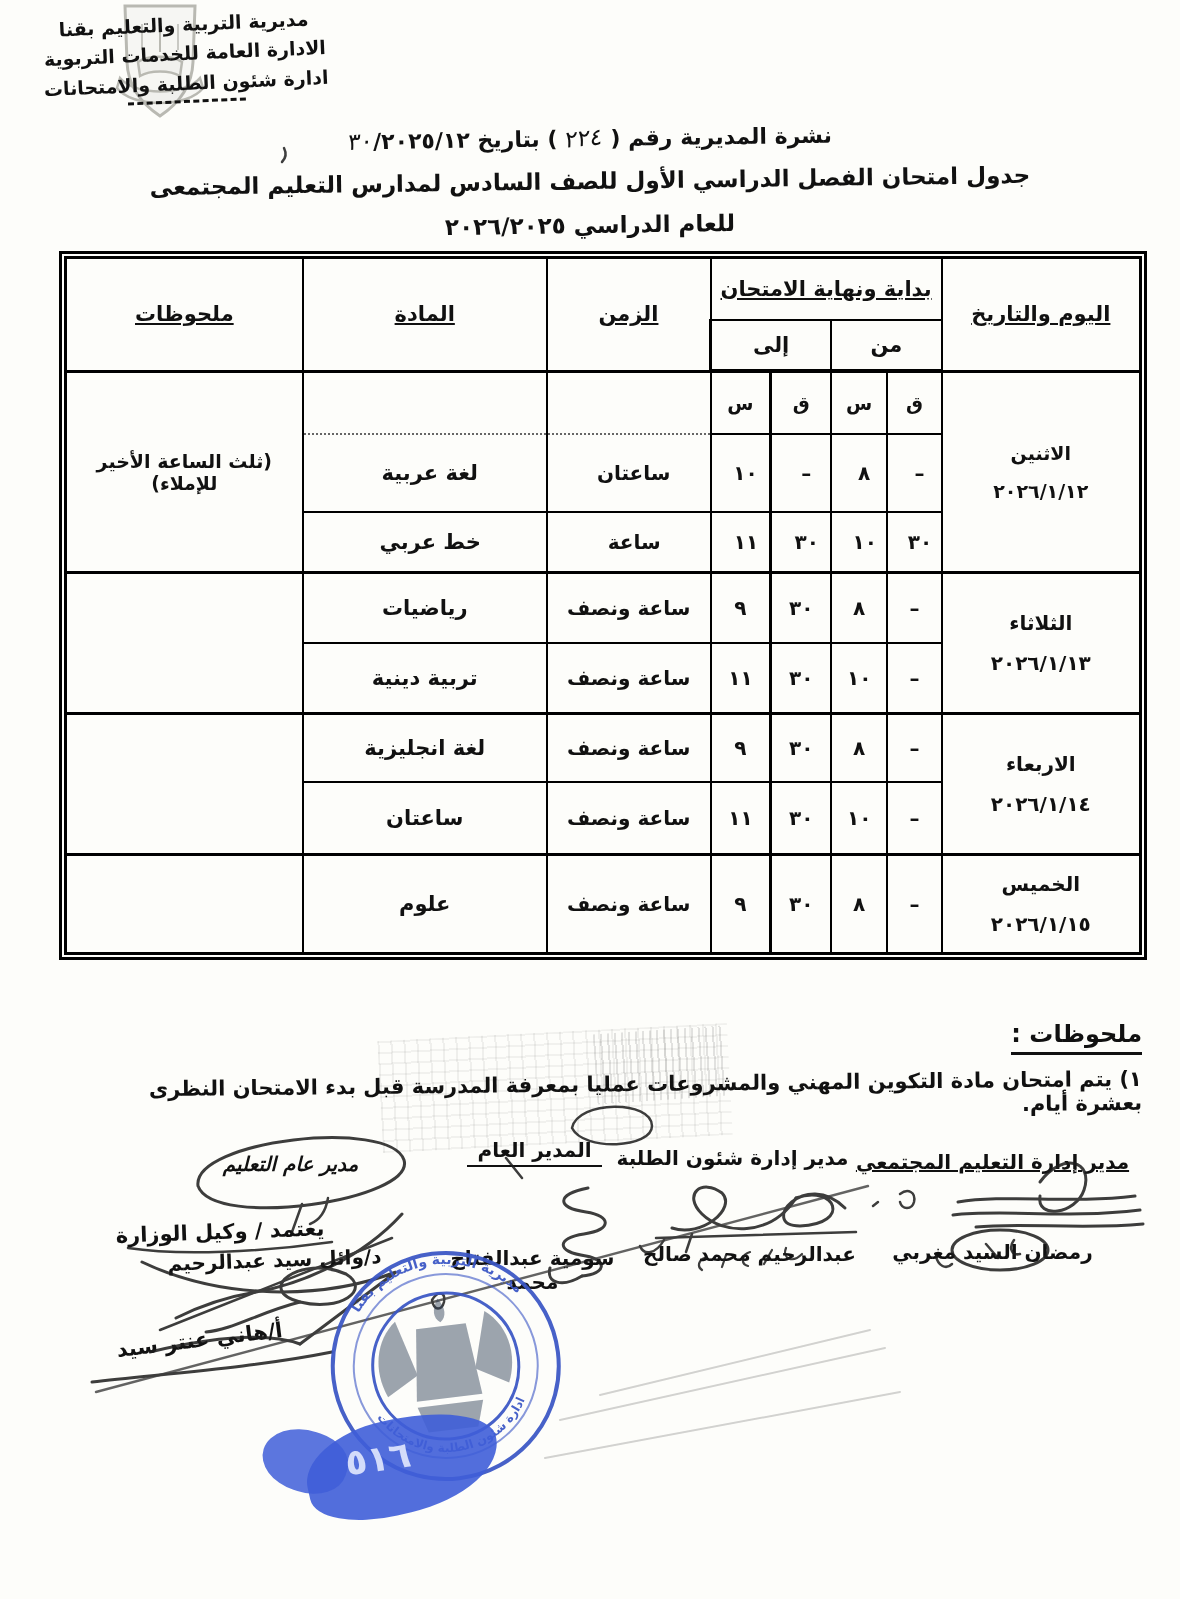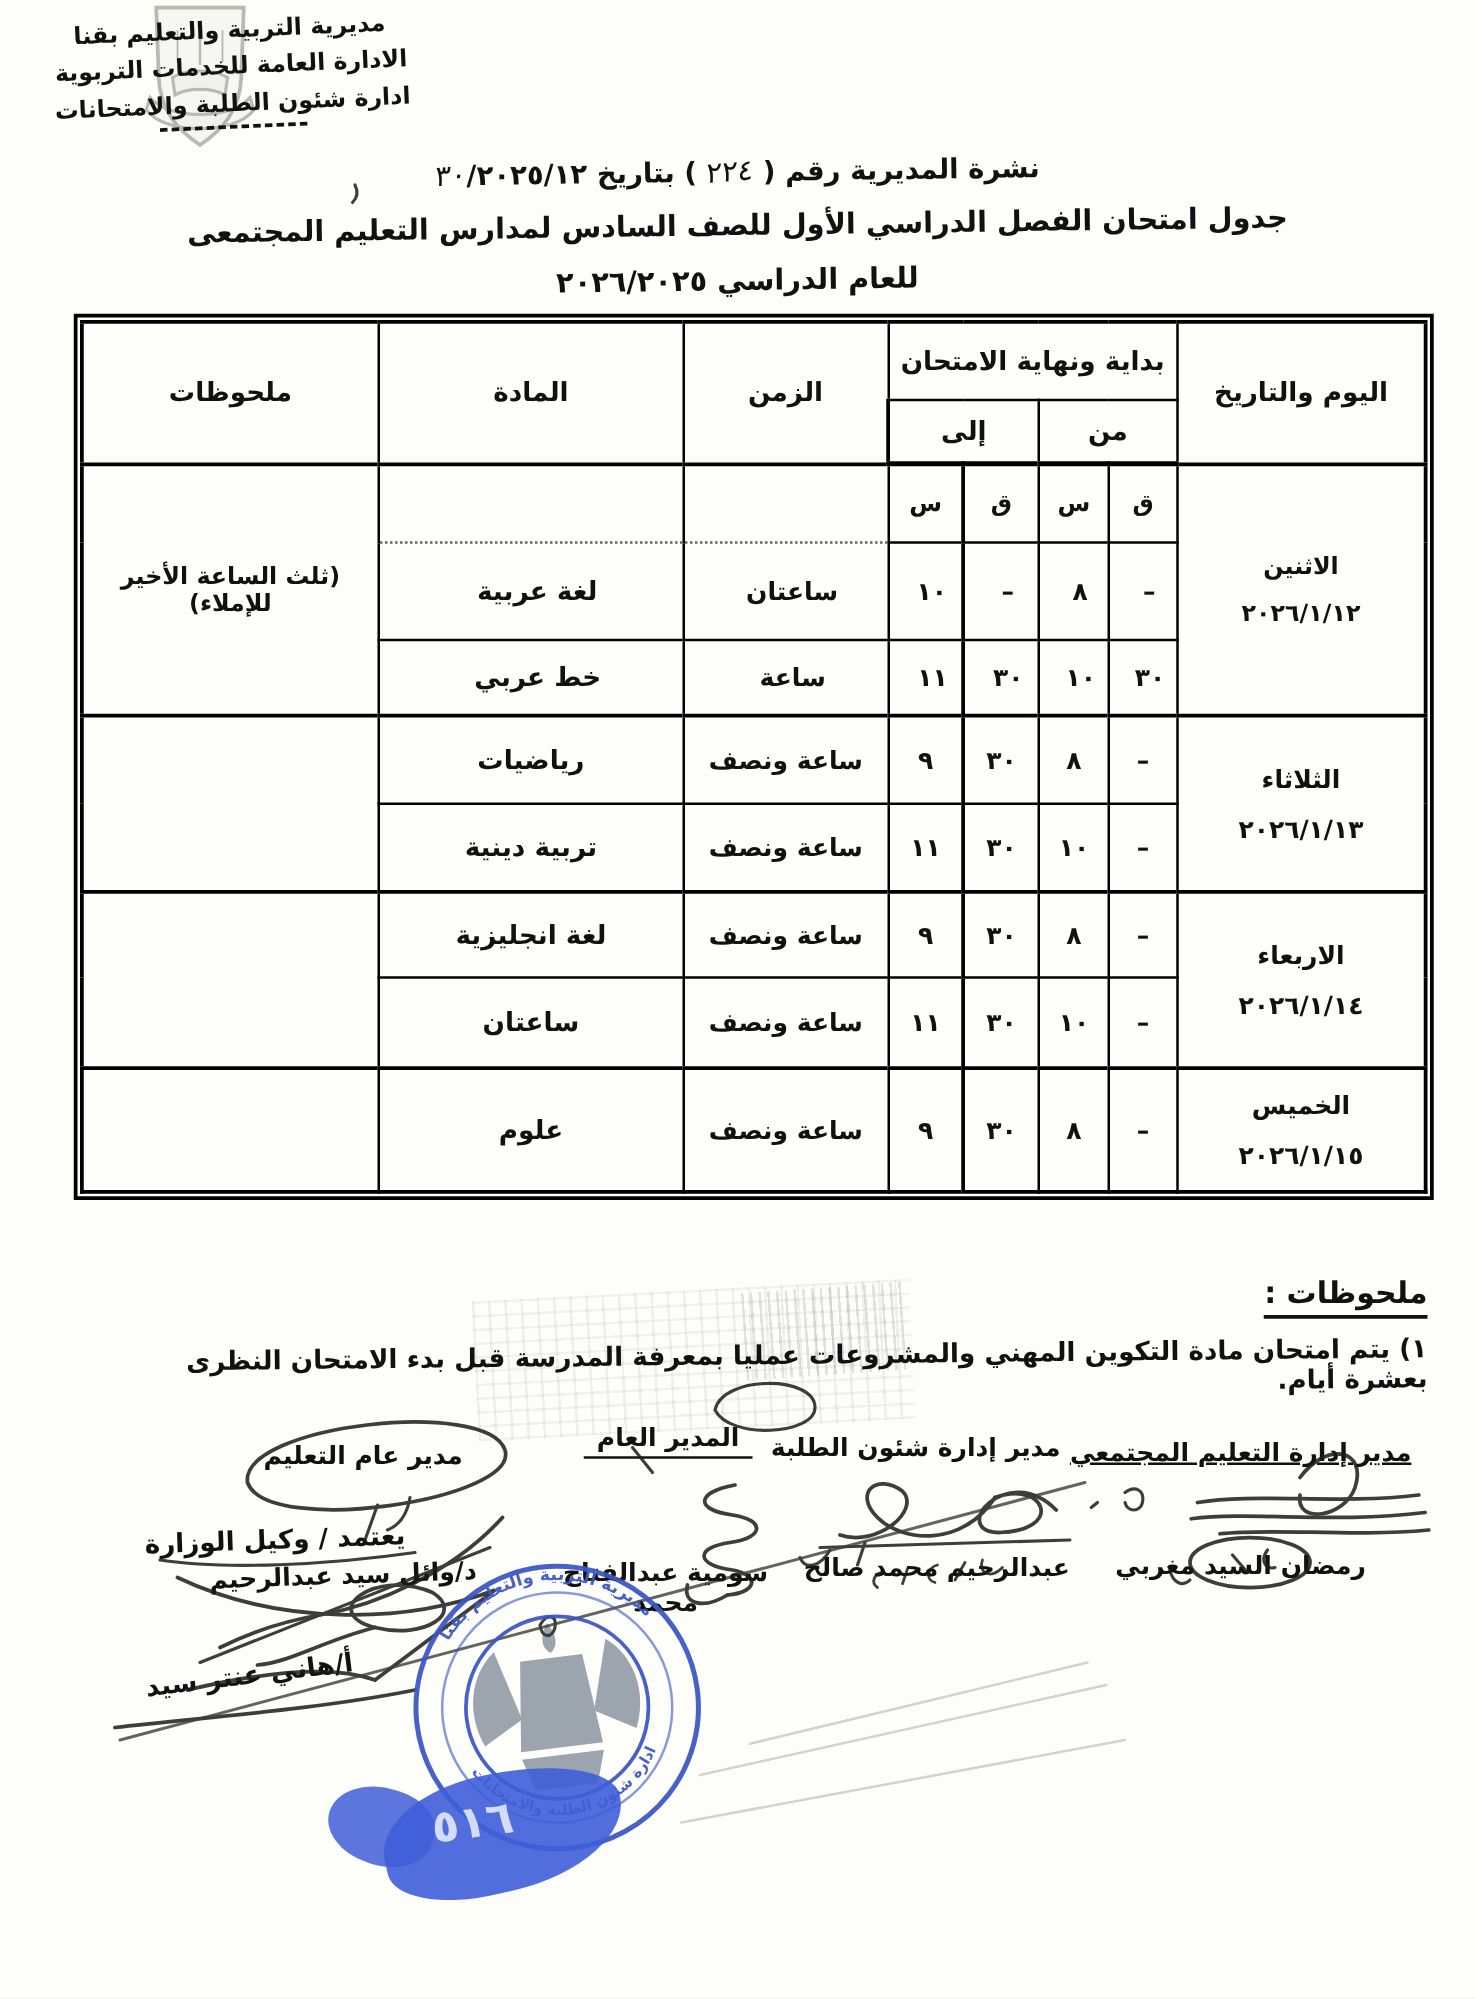--- a/index.html
+++ b/index.html
@@ -36,21 +36,21 @@
   }
   table.exam th{font-size:21px;}
   td.num{font-size:20px;}
   td.subj{font-size:21px;}
   td.dur{font-size:20px;}
   td.daycell{font-size:20px; border-left-width:3px;}
   td.daycell .d-date{margin-top:16px;}
   td.remark{font-size:16px;}
   tr.hdr1 th{height:56px;}
   tr.hdr2 th{height:44px; border-bottom:4px solid #000;}
-  tr.hdr1 th.rspan, tr.hdr1 th{border-top:3px solid #000;}
+  tr.hdr1 th.rspan, tr.hdr1 th{border-top:3px solid #000;text-decoration:underline;}
   tr.mini td{height:56px; font-size:19px;}
   tr.block-start td{border-top:3px solid #000;}
   .gb{border-left-width:3px !important;}
   .dot-bottom{border-bottom:2px dotted #666 !important;}
   .no-bottom{border-bottom:0 !important;}
   tr.r-mon1 td{height:72px;padding-left:12px;} tr.r-mon2 td{height:54px;padding-left:13px;}
   tr.r-tue1 td{height:64px;} tr.r-tue2 td{height:64px;}
   tr.r-wed1 td{height:62px;} tr.r-wed2 td{height:66px;}
   tr.r-thu td{height:92px;}
   
@@ -64,21 +64,21 @@
   }
   
   .sig-title{position:absolute; font-size:20px; font-weight:bold; text-align:center;}
   .sig-name{position:absolute; font-size:20px; font-weight:bold; text-align:center;}
   .st1{top:1150px; right:45px; width:285px;text-decoration:underline;}
   .sn1{top:1240px; right:75px; width:225px;}
   .st2{top:1146px; right:330px; width:235px;}
   .sn2{top:1242px; right:318px; width:225px;}
   .st3{top:1138px; right:578px; width:135px; border-bottom:2.5px solid #111; padding-bottom:3px;}
   .sn3{top:1246px; right:540px; width:215px;}
-  .st4{top:1152px; right:792px; width:195px;}
+  .st4{top:1152px; right:792px; width:195px;font-style:italic;}
   .sn4{top:1248px; right:788px; width:235px; transform:rotate(-2deg);}
   .approval-title{position:absolute; top:1220px; right:850px; width:220px; font-size:21px; font-weight:bold; text-align:center; transform:rotate(-2deg);}
   .approval-name{position:absolute; top:1328px; right:868px; width:225px; font-size:21px; font-weight:bold; text-align:center; transform:rotate(-7deg);}
   
   .crosshatch{
     position:absolute; top:1032px; right:450px; width:350px; height:112px;
     background:
       repeating-linear-gradient(90deg, rgba(0,0,0,.10) 0 2px, transparent 2px 13px),
       repeating-linear-gradient(0deg, rgba(0,0,0,.09) 0 2px, transparent 2px 11px);
     transform:rotate(-3deg); opacity:.55;

